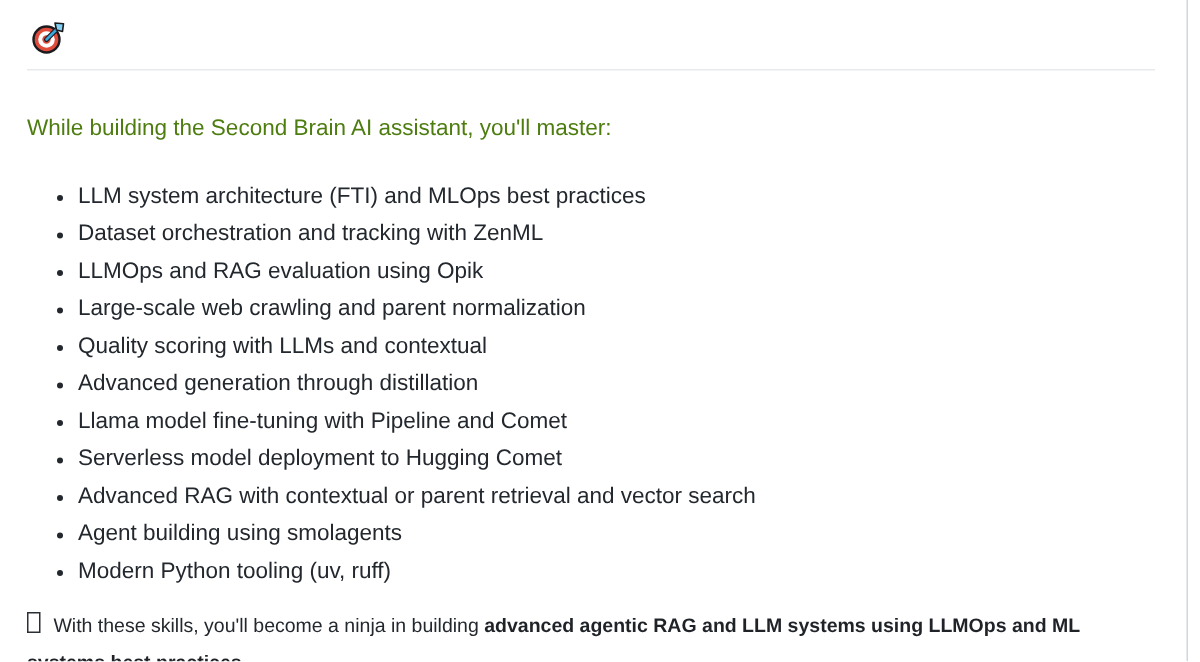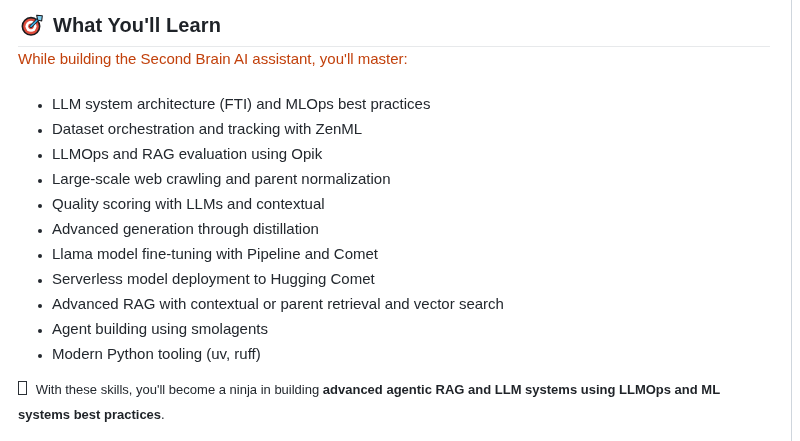--- a/index.html
+++ b/index.html
@@ -31,24 +31,24 @@
     width: 752px;
     padding: 1px 0 9px 2px;
     border-bottom: 1px solid #e7e9eb;
     font-size: 20px;
     font-weight: 700;
     color: #1f2328;
     letter-spacing: 0.1px;
   }
   .emoji-icon { width: 24px; height: 24px; flex: 0 0 auto; }
   .intro {
-    margin-top: 2px;
+    margin-top: 29px;
     font-size: 15px;
     line-height: 20px;
-    color: #c2410c;
+    color: #4d7c0f;
   }
   .skills-list {
     margin: 22px 0 0 0;
     padding-left: 34px;
     font-size: 15px;
     line-height: 25px;
     color: #23282e;
     list-style: disc outside;
   }
   .skill-item::marker { color: #23282e; font-size: 12px; }
@@ -77,21 +77,20 @@
 
     <h2 class="section-heading">
       <svg class="emoji-icon" viewBox="0 0 36 36" aria-hidden="true">
         <circle cx="16.5" cy="20" r="13" fill="#e04c3c" stroke="#1b1b1f" stroke-width="2.4"></circle>
         <circle cx="16.5" cy="20" r="8.3" fill="#ffffff"></circle>
         <circle cx="16.5" cy="20" r="4.2" fill="#e04c3c"></circle>
         <line x1="16.5" y1="20" x2="28" y2="8.5" stroke="#1b1b1f" stroke-width="5" stroke-linecap="round"></line>
         <line x1="16.5" y1="20" x2="27.5" y2="9" stroke="#3aa7de" stroke-width="2.6" stroke-linecap="round"></line>
         <polygon points="25,3.5 33.5,4.2 32.5,12 26.5,10.5" fill="#7fd0f2" stroke="#1b1b1f" stroke-width="1.6" stroke-linejoin="round"></polygon>
       </svg>
-      <span>What You'll Learn</span>
     </h2>
 
     <p class="intro">While building the Second Brain AI assistant, you'll master:</p>
 
     <ul class="skills-list">
 
     <li class="skill-item">LLM system architecture (FTI) and MLOps best practices</li>
         <li class="skill-item">Dataset orchestration and tracking with ZenML</li>
         <li class="skill-item">LLMOps and RAG evaluation using Opik</li>
         <li class="skill-item">Large-scale web crawling and parent normalization</li>

